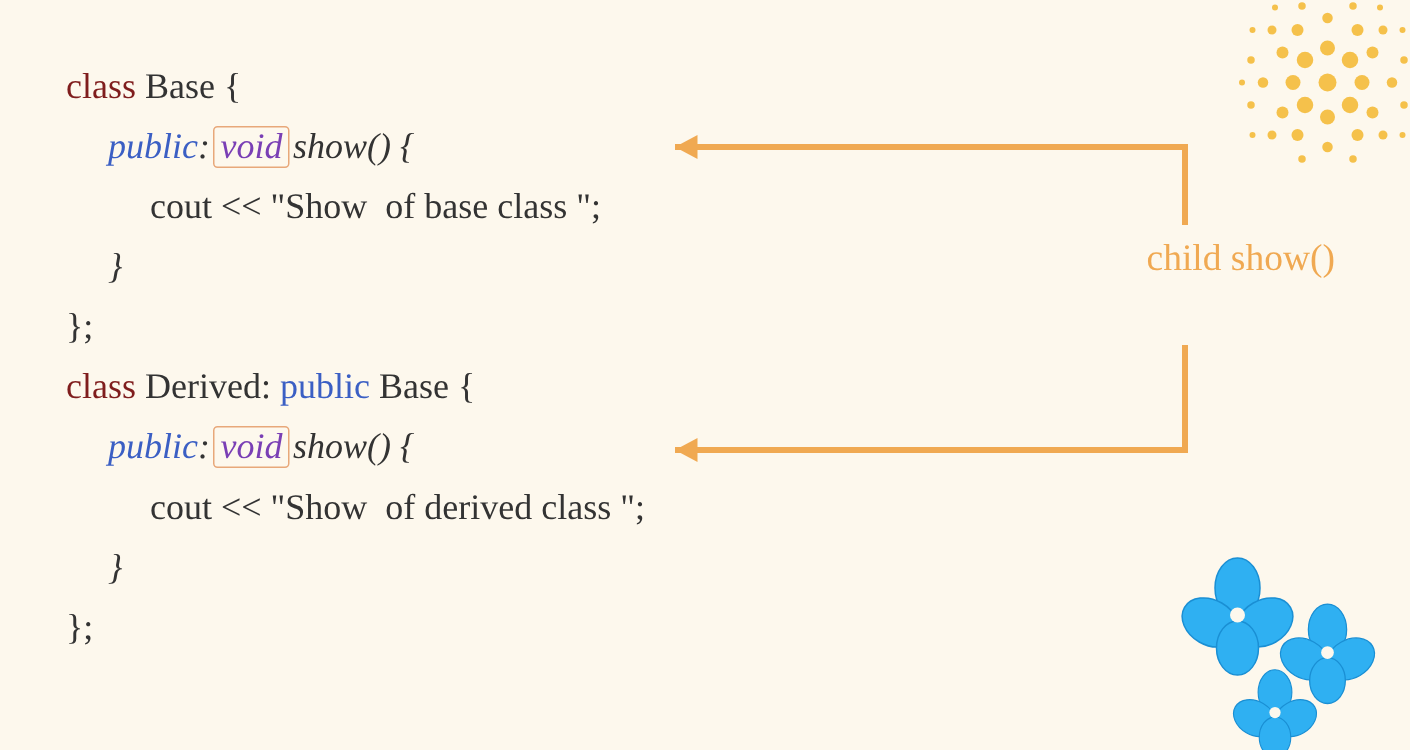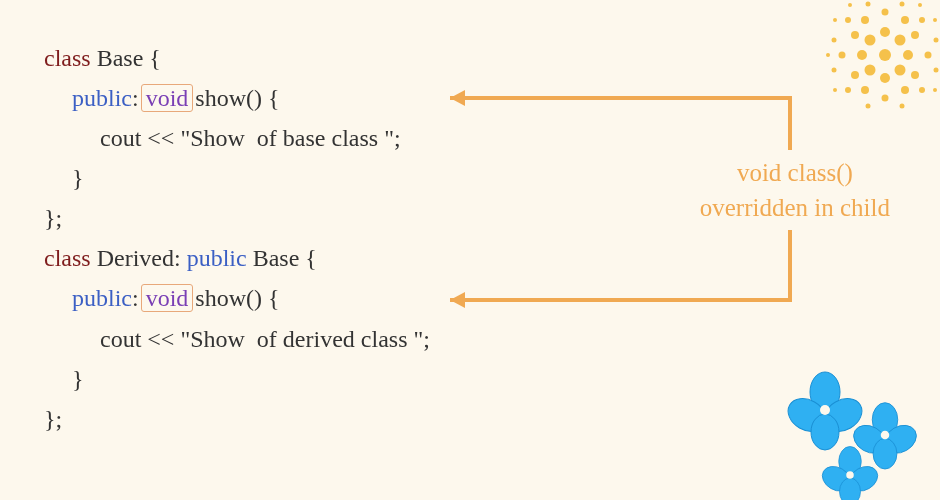--- a/index.html
+++ b/index.html
@@ -16,21 +16,21 @@
     left: 44px;
     top: 38px;
     font-size: 24px;
     line-height: 1.67;
     color: #333;
   }
   .line { white-space: pre; }
   .kw-class { color: #7f1d1d; }
   .kw-public { color: #3b5fc4; }
   .kw-void { color: #7a3fb5; }
-  .indent1 { padding-left: 28px; }
+  .indent1 { padding-left: 28px; font-style: italic; }
   .indent2 { padding-left: 56px; }
   .boxed {
     border: 1.5px solid #e8a87a;
     border-radius: 3px;
     padding: 0 4px;
     margin: 0 -4px;
   }
   .annotation {
     position: absolute;
     right: 50px;
@@ -66,22 +66,21 @@
   <div class="line indent1">}</div>
   <div class="line">};</div>
   <div class="line"><span class="kw-class">class</span><span> Derived: </span><span class="kw-public">public</span><span> Base {</span></div>
   <div class="line indent1"><span class="kw-public">public</span><span>: </span><span class="boxed"><span class="kw-void">void</span></span><span> show() {</span></div>
   <div class="line indent2">cout &lt;&lt; "Show  of derived class ";</div>
   <div class="line indent1">}</div>
   <div class="line">};</div>
 </div>
 
 <div class="annotation">
-  <div>void class()</div>
-  <div>overridden in child</div>
+  <div>child show()</div>
 </div>
 
 <svg class="arrow-svg" width="940" height="500" style="left:0;top:0;">
   <g stroke="#f0a952" stroke-width="4" fill="none">
     <path d="M 790 150 L 790 98 L 450 98"></path>
     <polygon points="450,98 465,90 465,106" fill="#f0a952" stroke="none"></polygon>
     <path d="M 790 230 L 790 300 L 450 300"></path>
     <polygon points="450,300 465,292 465,308" fill="#f0a952" stroke="none"></polygon>
   </g>
 </svg>

